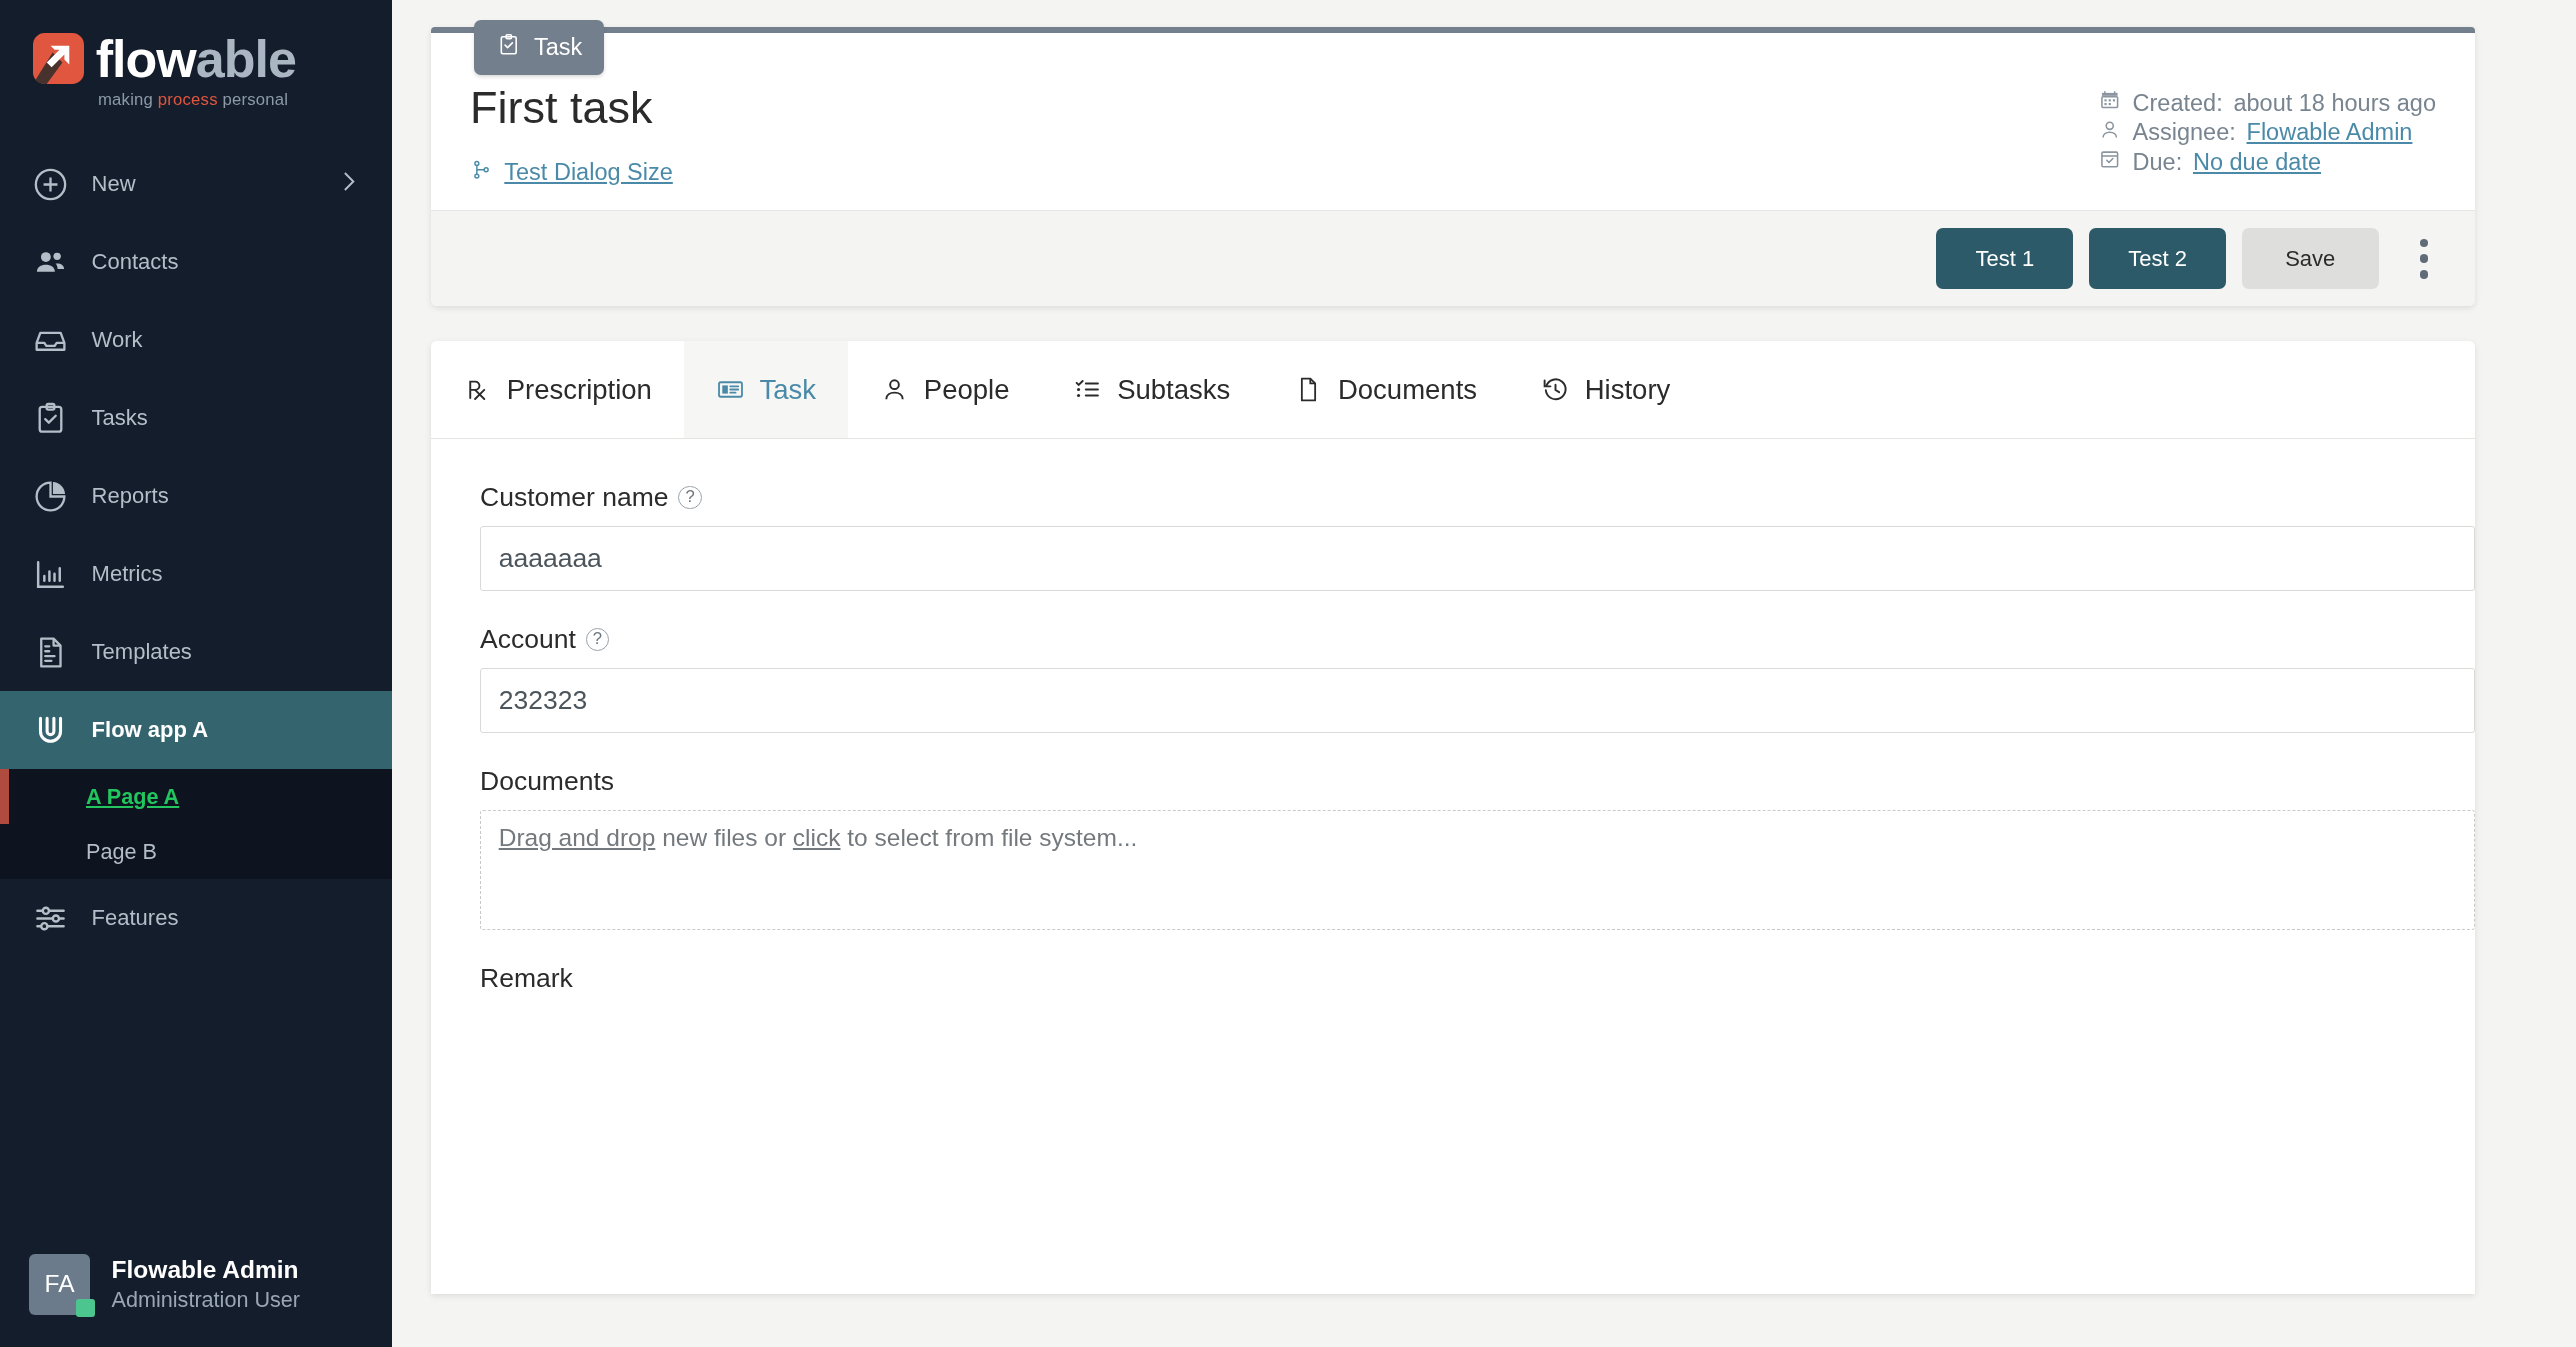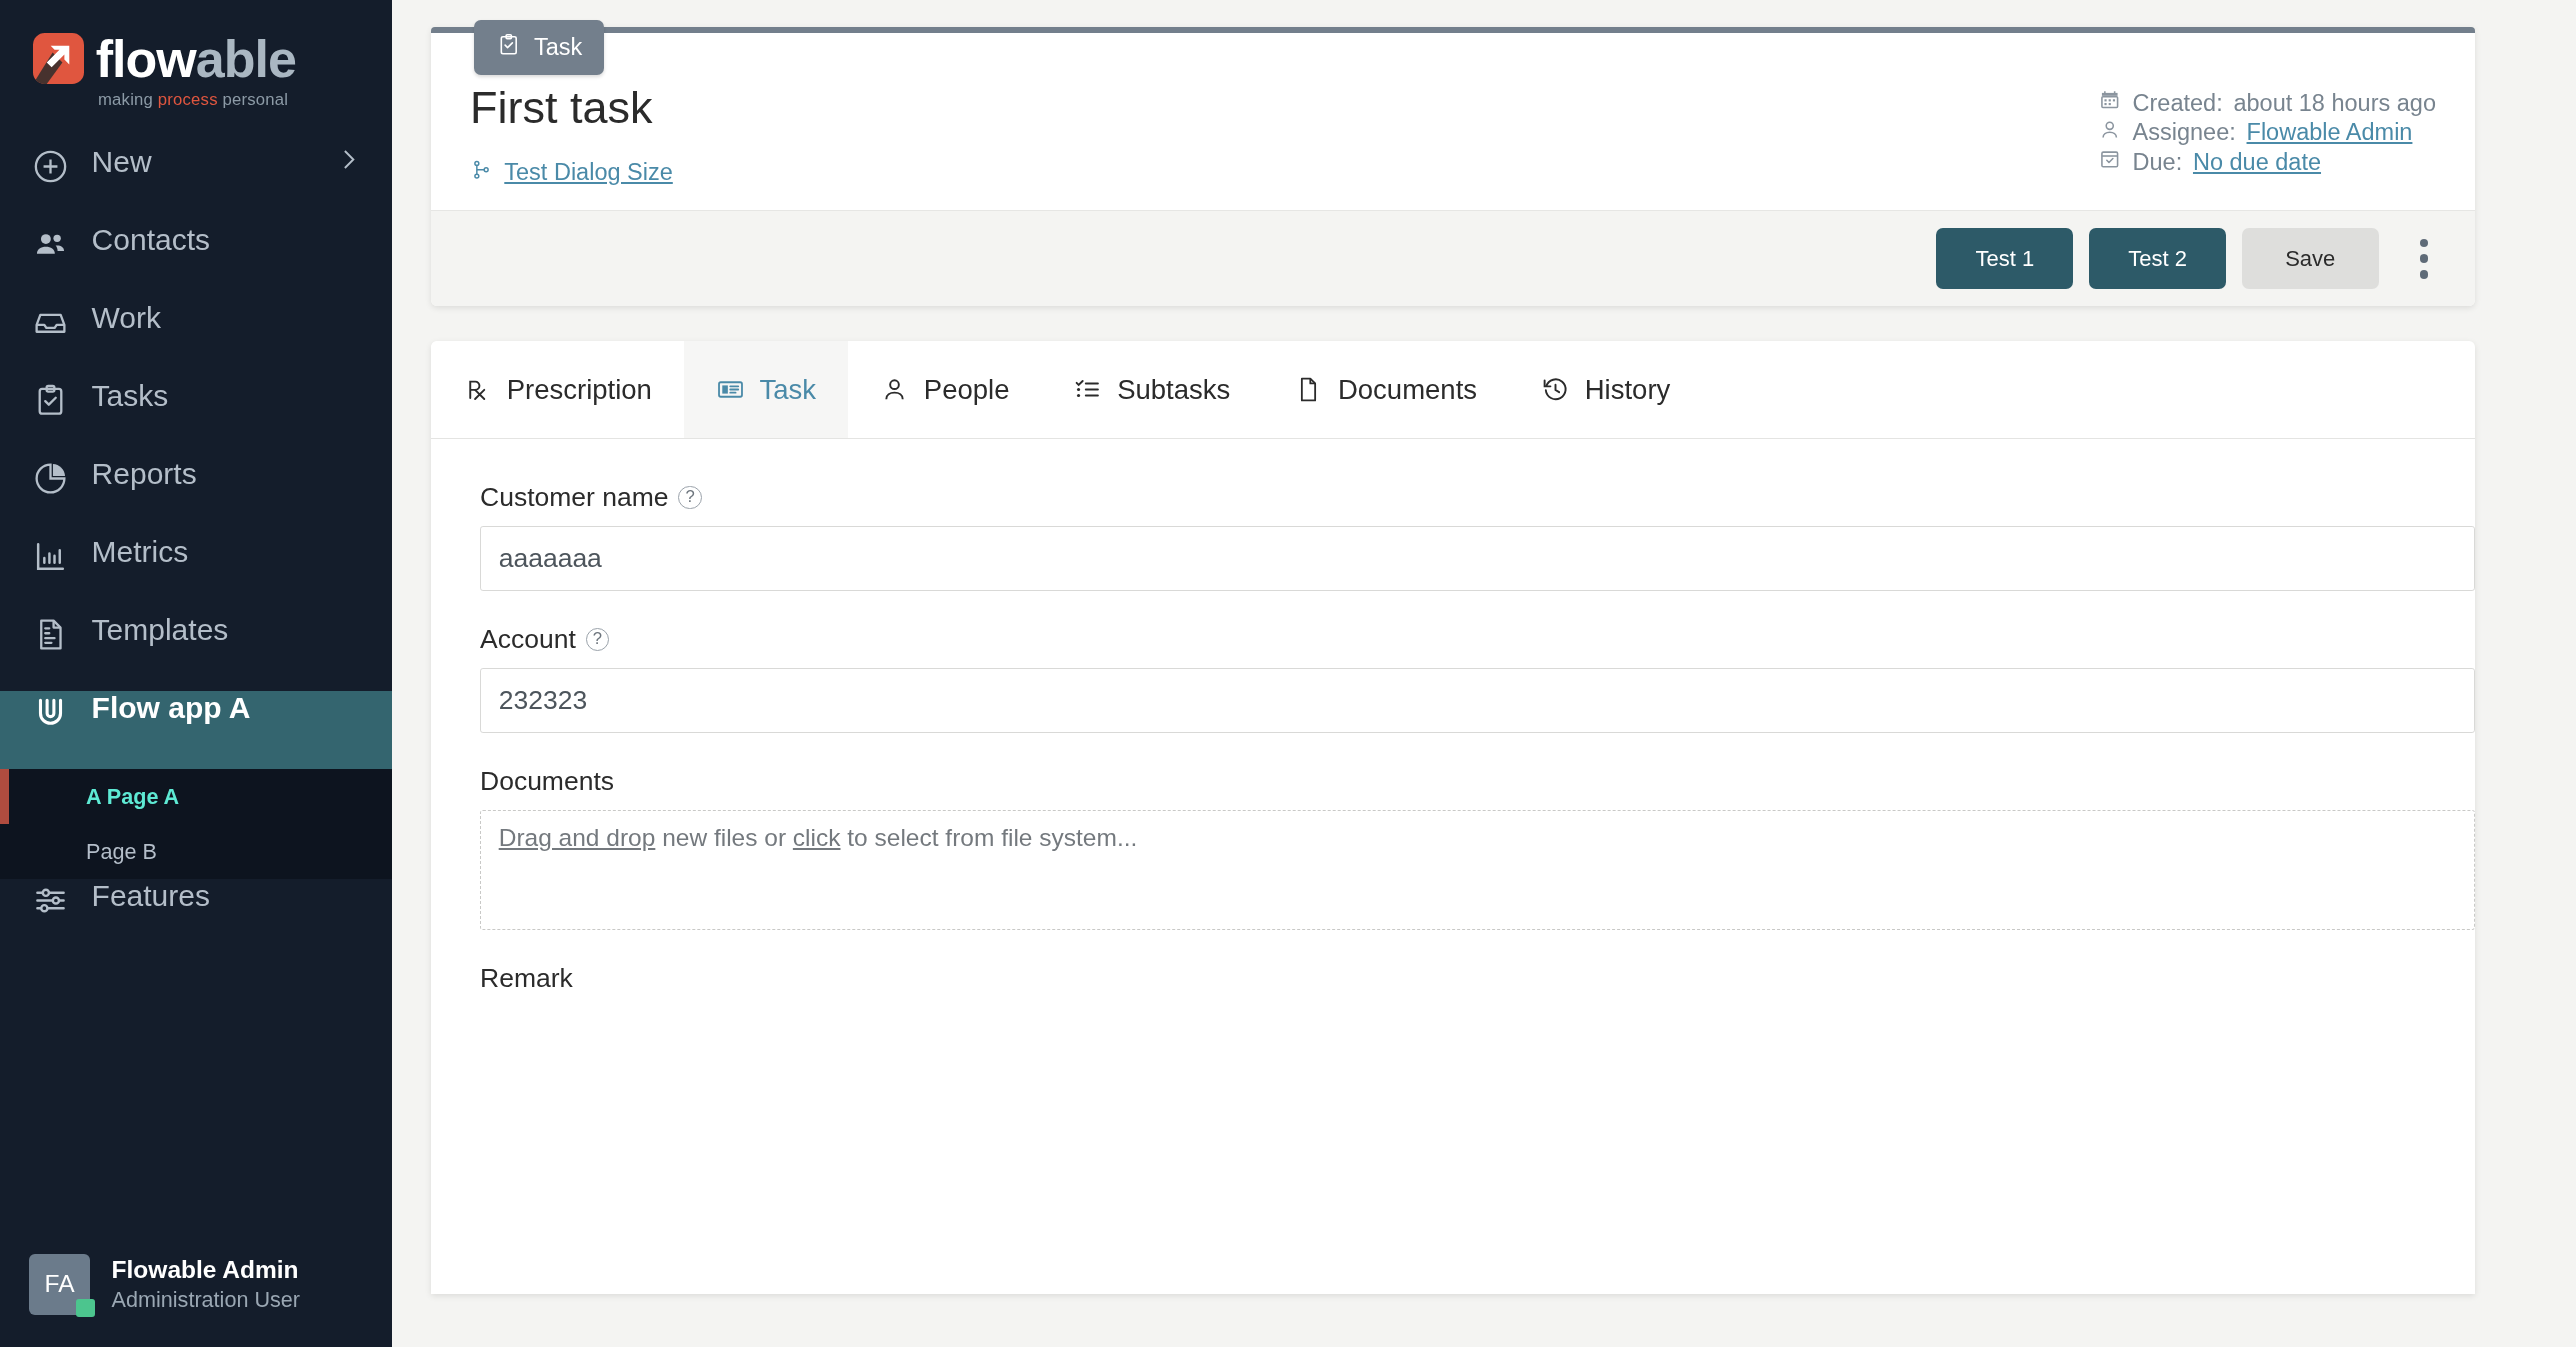--- a/index.html
+++ b/index.html
@@ -47,24 +47,24 @@
     margin-top: 4.9px;
     margin-left: 65px;
     letter-spacing: 0.2px;
     color: #8c9aa6;
   }
   .logo-tag .hl { color: #e0563f; }
 
   .nav { flex: 1 1 auto; overflow: hidden; }
   .nav-item {
     height: 78px;
-    display: flex; align-items: flex-start;
+    display: flex; align-items: center;
     padding: 0 29px 0 29px;
     color: #b4bec9;
-    font-size: 30px;
+    font-size: 22px;
     cursor: pointer;
     position: relative;
   }
   .nav-item .ico {
     width: 43px; height: 43px;
     flex: 0 0 43px;
     display: flex; align-items: center; justify-content: center;
     margin-right: 19.6px;
   }
   .nav-item.active {
@@ -77,22 +77,23 @@
     height: 55px;
     display: flex; align-items: center;
     padding-left: 86px;
     background: #0d141f;
     color: #b4bec9;
     font-size: 21.6px;
     cursor: pointer;
     position: relative;
   }
   .subnav-item.active {
-    color: #5eead4;
+    color: #22c55e;
     font-weight: 700;
+    text-decoration: underline;
   }
   .subnav-item.active::before {
     content: "";
     position: absolute; left: 0; top: 0; bottom: 0;
     width: 8.8px; background: #b04c3f;
   }
 
   .user-box {
     height: 128px;
     display: flex; align-items: center;

